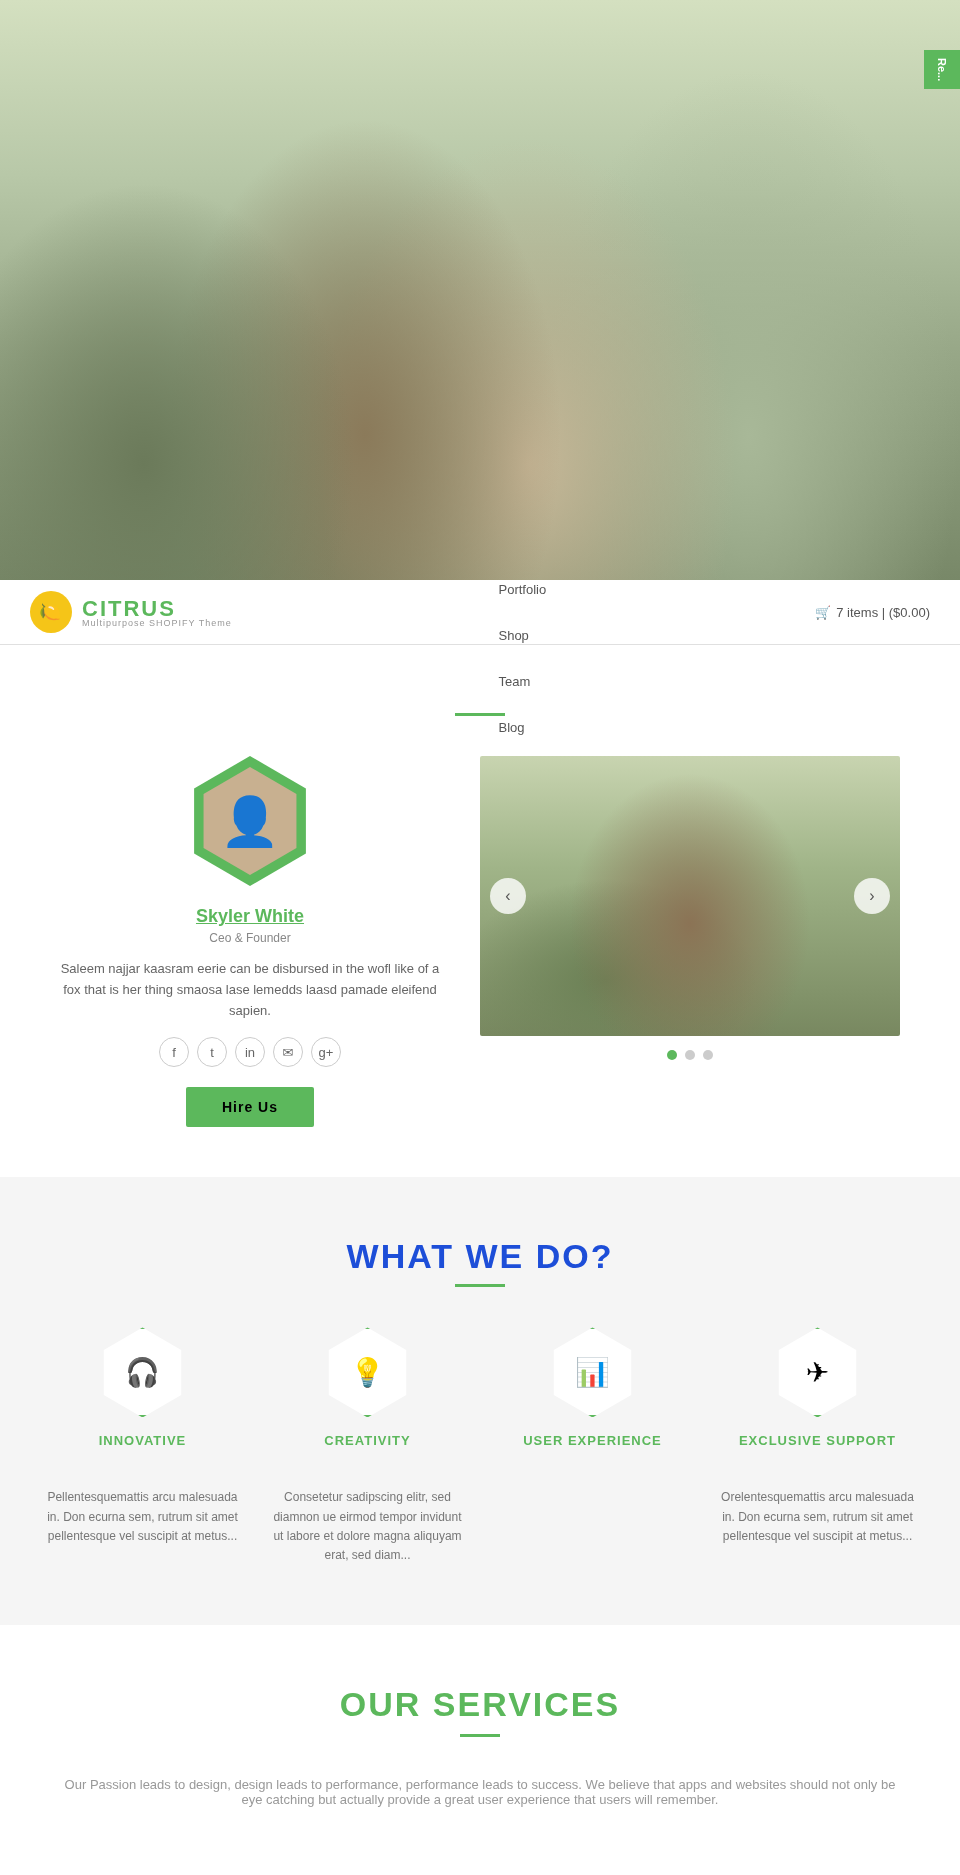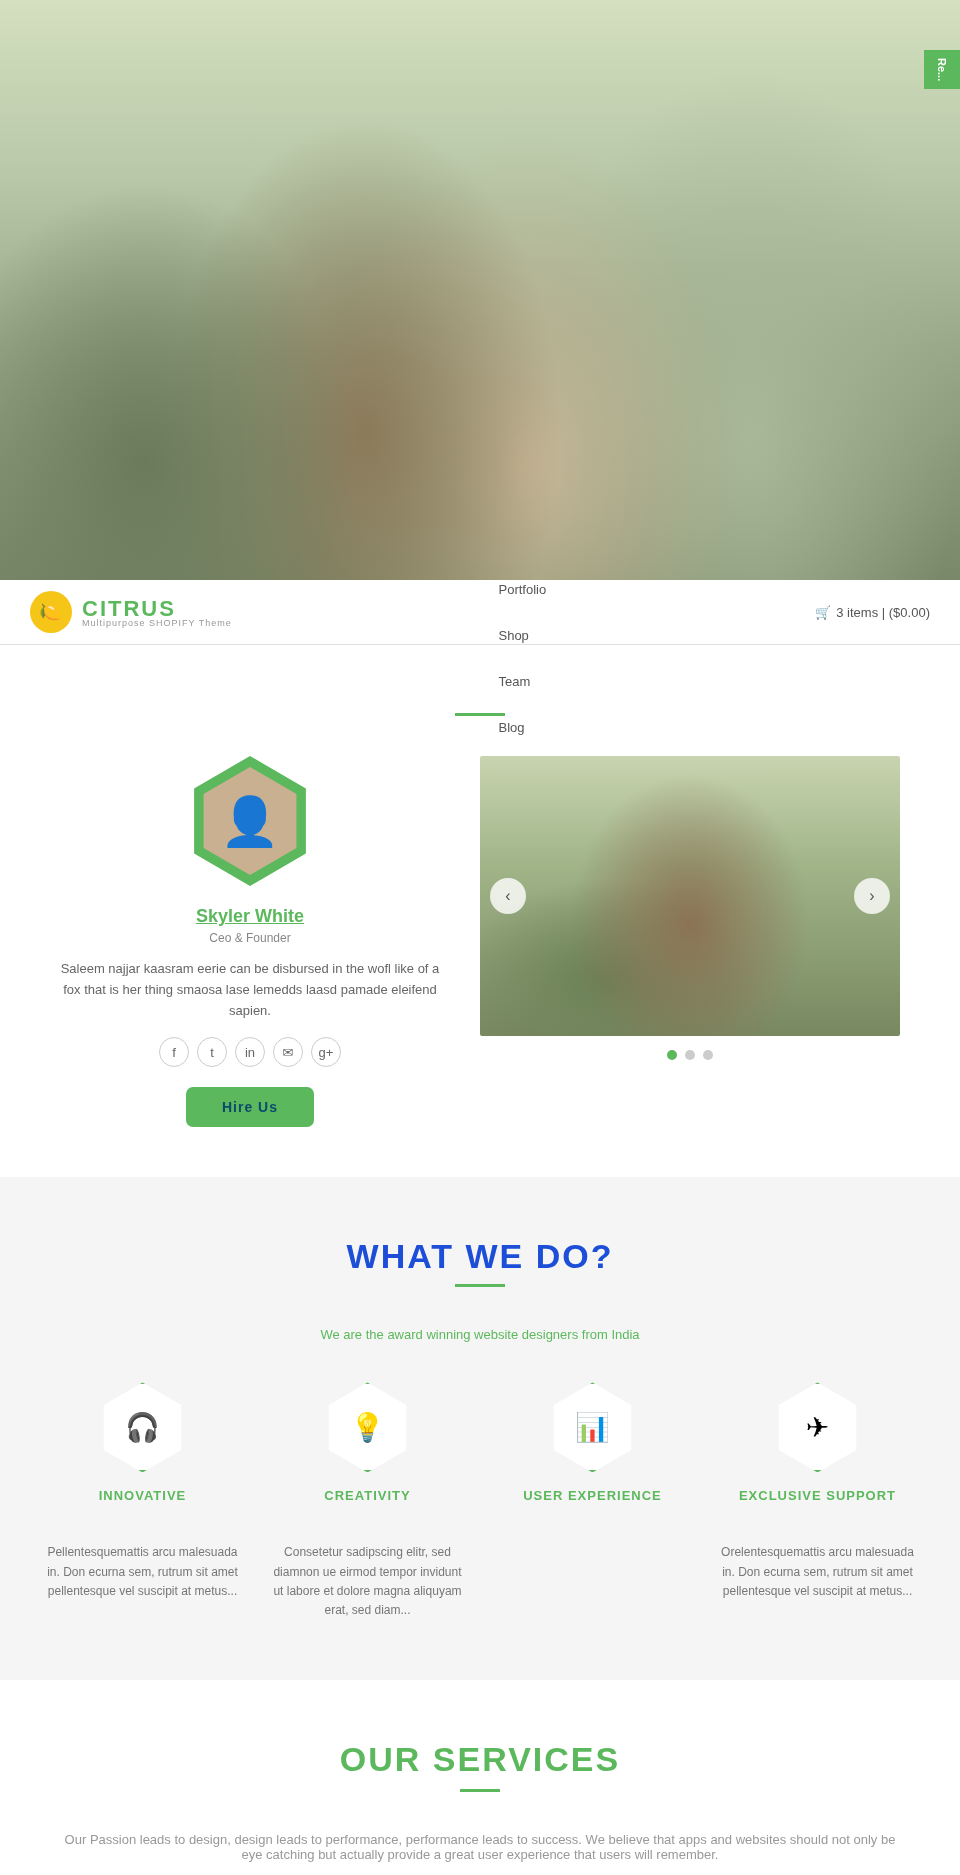--- a/index.html
+++ b/index.html
@@ -189,26 +189,26 @@
       border-radius: 50%;
       display: flex;
       align-items: center;
       justify-content: center;
       font-size: 13px;
       color: #666;
       cursor: pointer;
     }
     .hire-btn {
       background: #5cb85c;
-      color: #0c4a6e;
+      color: #000000;
       border: none;
       padding: 12px 36px;
       font-size: 14px;
       font-weight: bold;
-      border-radius: 7px;
+      border-radius: 2px;
       cursor: pointer;
       letter-spacing: 1px;
     }
     .about-right {
       flex: 1;
       position: relative;
     }
     .slideshow-container {
       position: relative;
       width: 100%;
@@ -352,21 +352,21 @@
     <li><a href="#">About</a></li>
     <li><a href="#">Services</a></li>
     <li><a href="#">Portfolio</a></li>
     <li><a href="#">Shop</a></li>
     <li><a href="#">Team</a></li>
     <li><a href="#">Blog</a></li>
     <li><a href="#">Contact</a></li>
   </ul>
   <div class="cart-info">
     <span class="cart-icon">🛒</span>
-    <span>3 items | ($0.00)</span>
+    <span>7 items | ($0.00)</span>
   </div>
 </nav>
 
 <section class="about-section">
   <div class="section-title">
     <div class="underline"></div>
   </div>
   <div class="about-content">
     <div class="about-left">
       <div class="avatar-container">
@@ -399,21 +399,20 @@
       </div>
     </div>
   </div>
 </section>
 
 <section class="what-section">
   <div class="section-title">
     <h2>WHAT WE DO?</h2>
     <div class="underline"></div>
   </div>
-  <div class="what-subtitle">We are the award winning website designers from India</div>
   <div class="services-grid">
     <div class="service-item">
       <div class="service-hex">🎧</div>
       <div class="service-title">INNOVATIVE</div>
       <div class="service-desc">Pellentesquemattis arcu malesuada in. Don ecurna sem, rutrum sit amet pellentesque vel suscipit at metus...</div>
     </div>
     <div class="service-item">
       <div class="service-hex">💡</div>
       <div class="service-title">CREATIVITY</div>
       <div class="service-desc">Consetetur sadipscing elitr, sed diamnon ue eirmod tempor invidunt ut labore et dolore magna aliquyam erat, sed diam...</div>

